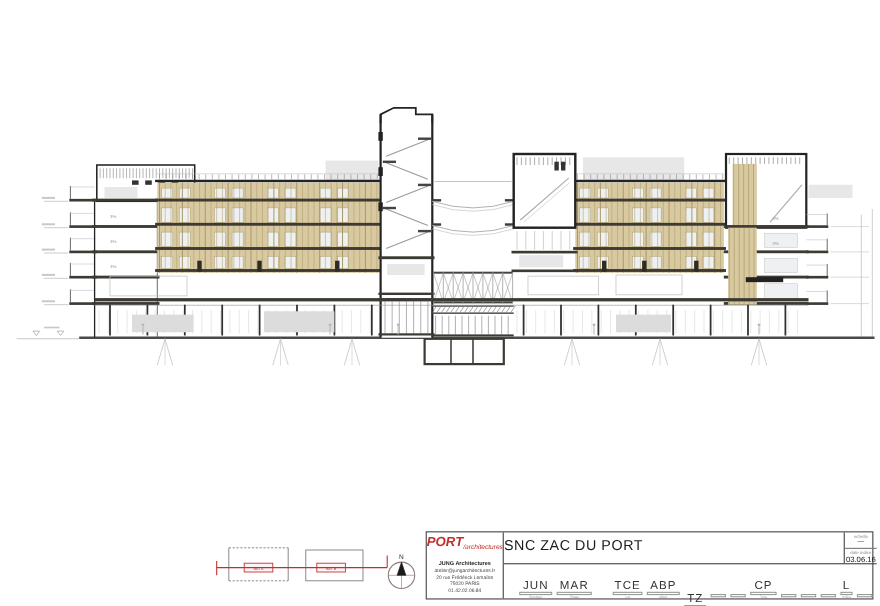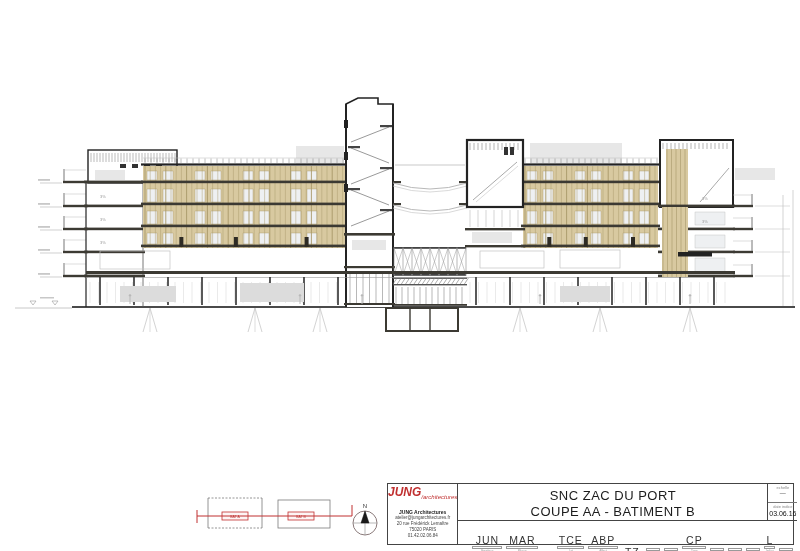--- a/index.html
+++ b/index.html
@@ -10,21 +10,21 @@
   .tb{position:absolute;left:387px;top:483px;width:407px;height:62px;border:1px solid #444;
       box-sizing:border-box;display:flex;background:#fff;}
   .tb-logo{width:85px;border-right:1px solid #444;box-sizing:border-box;display:flex;
            flex-direction:column;align-items:center;padding-top:3px;}
   .logo-red{color:#c03030;font-weight:bold;font-style:italic;font-size:12px;line-height:11px;}
   .logo-red small{font-size:6px;font-weight:normal;vertical-align:sub;}
   .firm-name{font-size:5px;font-weight:bold;color:#222;margin-top:6px;text-align:center;}
   .firm-lines{font-size:4.5px;color:#444;text-align:center;line-height:6px;}
   .tb-main{flex:1;display:flex;flex-direction:column;box-sizing:border-box;}
   .tb-top{display:flex;height:39px;box-sizing:border-box;border-bottom:1px solid #444;}
-  .tb-title{flex:1;text-align:center;padding-top:4px;color:#1c1c1c;}
+  .tb-title{flex:1;padding-top:4px;color:#1c1c1c;}
   .tb-title .l1,.tb-title .l2{font-size:13px;letter-spacing:.5px;line-height:16px;}
   .tb-info{width:30px;border-left:1px solid #444;box-sizing:border-box;display:flex;
            flex-direction:column;}
   .info-cell{flex:1;border-bottom:1px solid #777;box-sizing:border-box;text-align:center;
              overflow:hidden;}
   .info-cell:last-child{border-bottom:none;}
   .info-label{font-size:4px;color:#888;line-height:5px;margin-top:1px;}
   .info-dash{font-size:6px;color:#333;line-height:6px;}
   .info-date{font-size:7px;color:#111;line-height:9px;}
   .tb-codes{flex:1;display:flex;align-items:center;gap:4px;padding:2px 4px 0 14px;}
@@ -653,34 +653,33 @@
         <circle cx="365" cy="523" r="12" fill="none" stroke="#8a7a7a" stroke-width="1"></circle>
         <line x1="353" y1="523" x2="377" y2="523" stroke="#999" stroke-width="0.7"></line>
         <line x1="365" y1="511" x2="365" y2="535" stroke="#999" stroke-width="0.7"></line>
         <path d="M365,511 L369,523 L361,523 Z" stroke="#111" stroke-width="0.5" fill="#1a1a1a"></path>
         <text x="365" y="508" font-size="6" fill="#333" font-family="&quot;Liberation Sans&quot;,sans-serif" text-anchor="middle">N</text>
       </g>
     </svg>
 
   <div class="tb">
     <div class="tb-logo">
-      <div class="logo-red"><span>JUNG</span><small>/architectures</small></div>
+      <div class="logo-red"><span>PORT</span><small>/architectures</small></div>
       <div class="firm-name">JUNG Architectures</div>
       <div class="firm-lines" id="firm-lines">
           <div>atelier@jungarchitectures.fr</div>
           <div>20 rue Frédérick Lemaître</div>
           <div>75020 PARIS</div>
           <div>01.42.02.06.84</div>
         </div>
     </div>
     <div class="tb-main">
       <div class="tb-top">
         <div class="tb-title">
           <div class="l1">SNC ZAC DU PORT</div>
-          <div class="l2">COUPE AA - BATIMENT B</div>
         </div>
         <div class="tb-info">
           <div class="info-cell">
             <div class="info-label">echelle</div>
             <div class="info-dash">—</div>
           </div>
           <div class="info-cell">
             <div class="info-label">date indice</div>
             <div class="info-date">03.06.16</div>
           </div>

